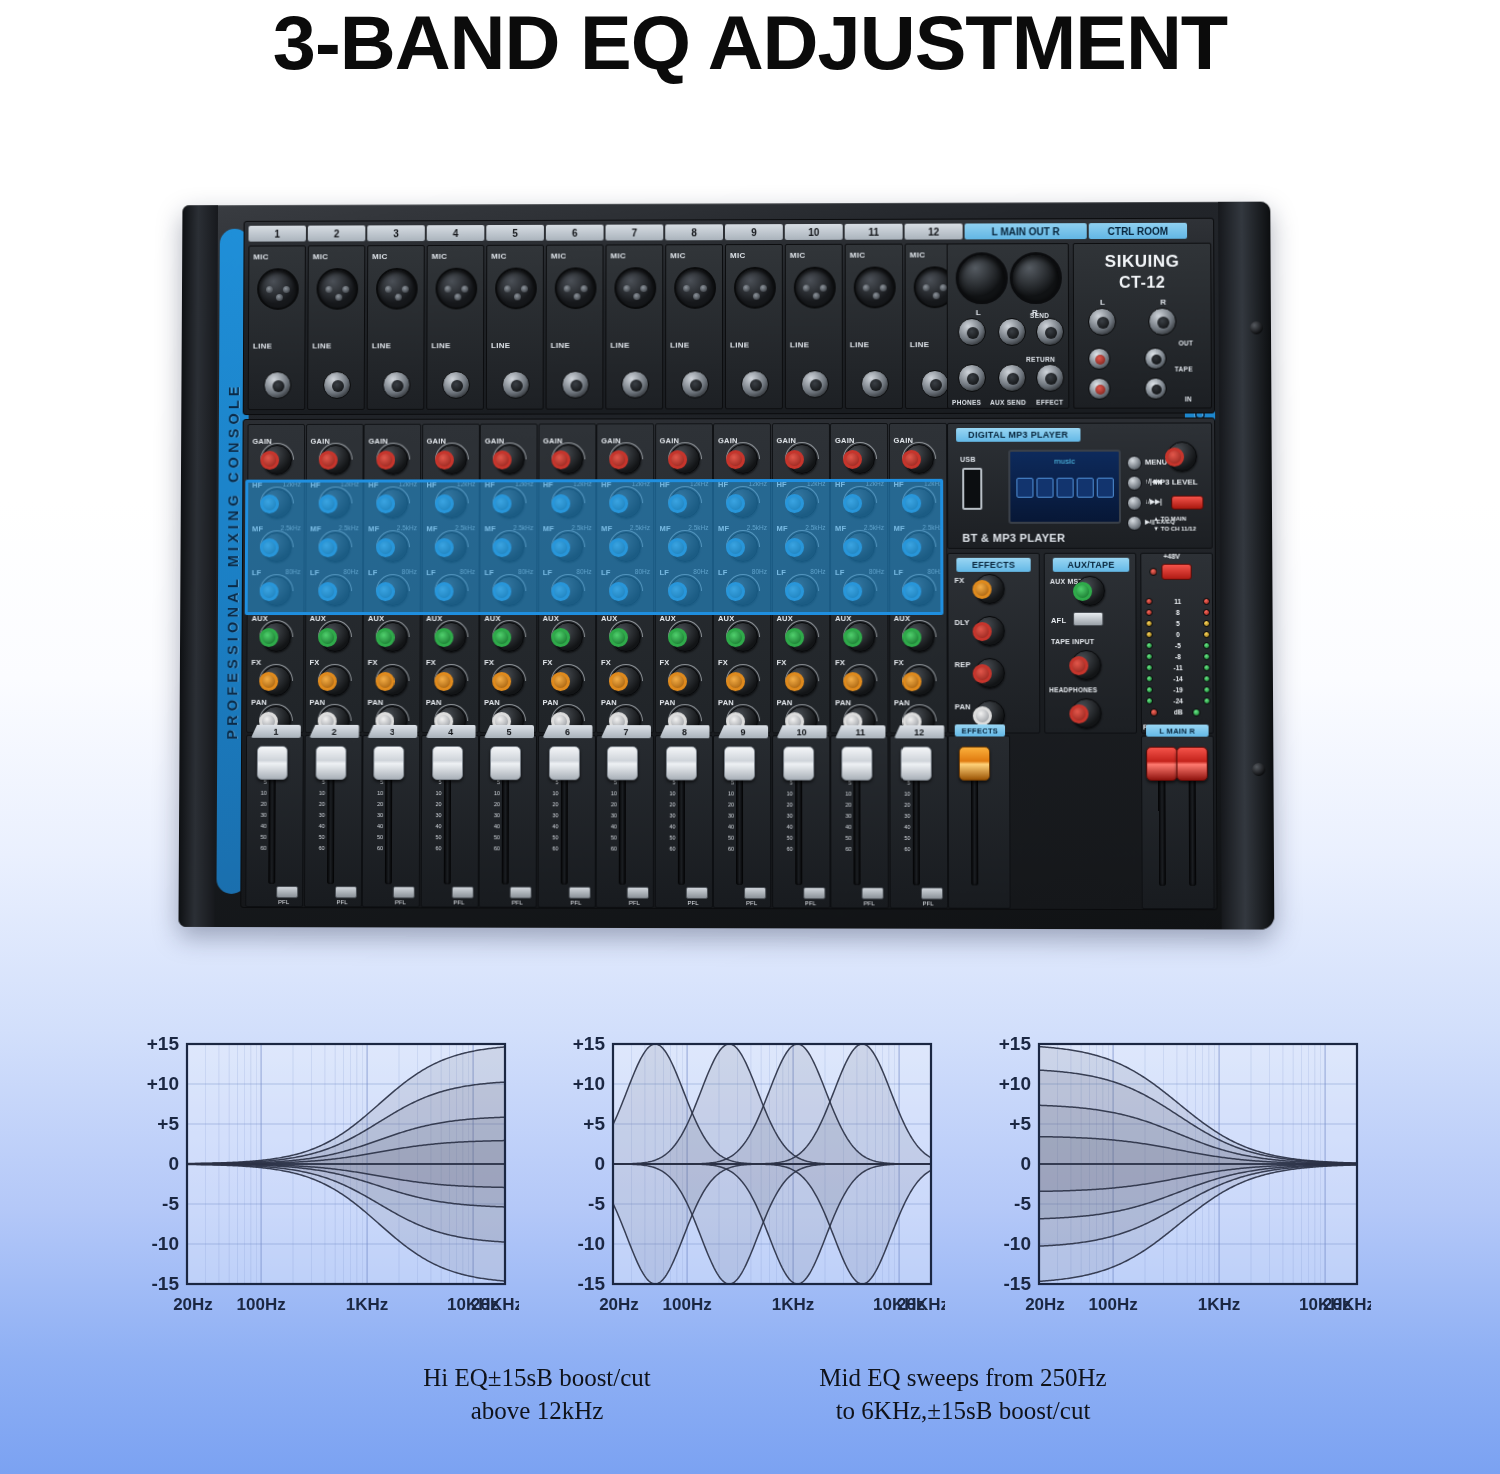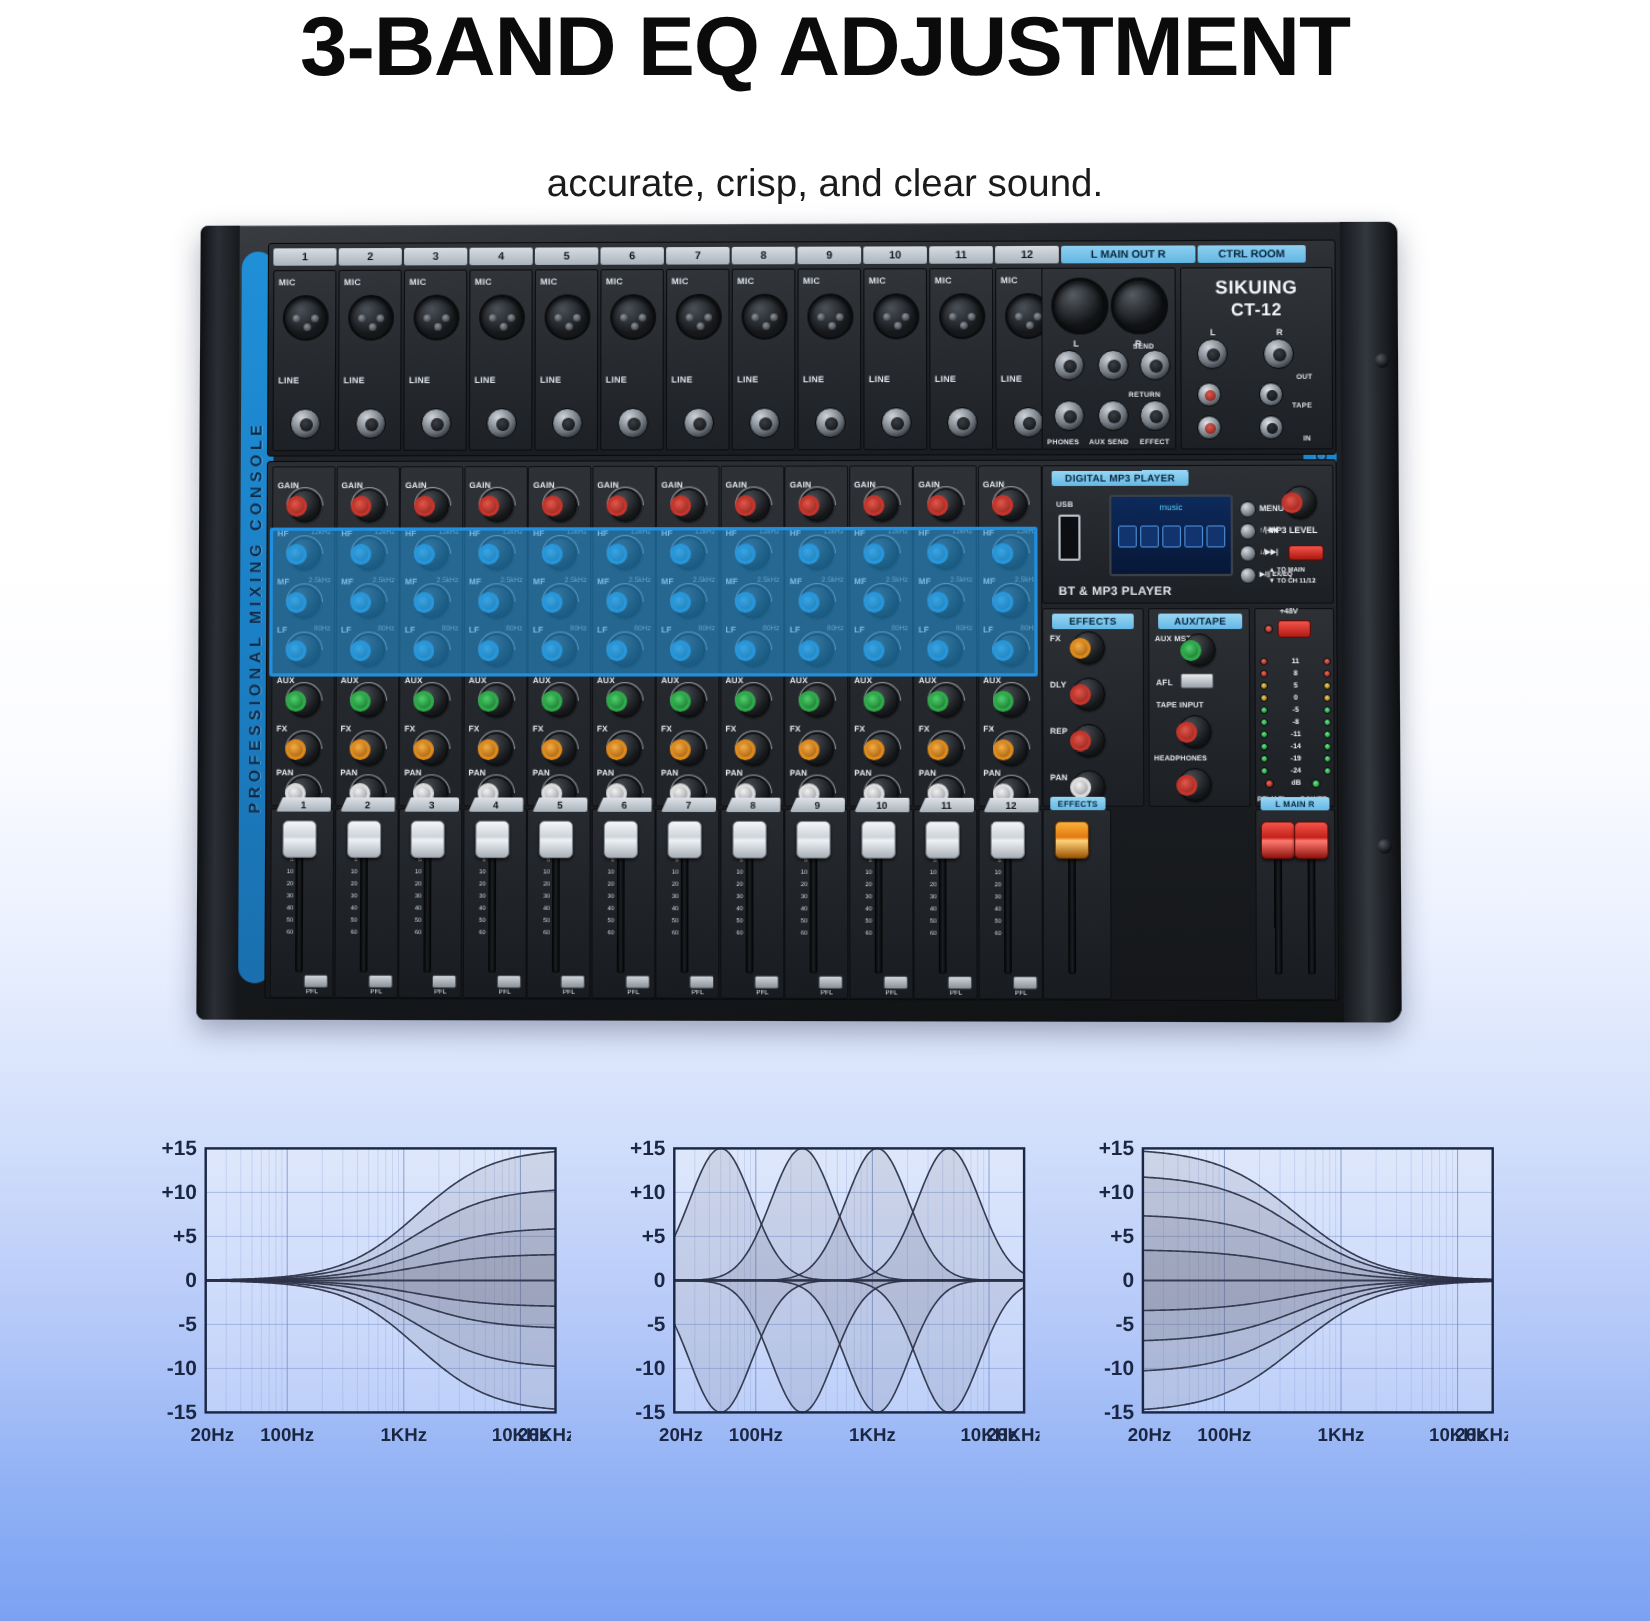--- a/index.html
+++ b/index.html
@@ -324,21 +324,20 @@
     font-size: 25px; color: #10131a; line-height: 1.3;
   }
 </style>
 </head>
 <body>
 
 <div class="header">
   <div class="title">3-BAND EQ ADJUSTMENT</div>
   <div class="subtitle">
     <br>
-    <span>accurate, crisp, and clear sound.</span>
   </div>
 </div>
 
 <div class="mixer-stage">
   <div class="mixer-body">
 
     <div class="side-rail left"></div>
     <div class="side-rail right">
       <div class="rail-knobcap" style="top:120px"></div>
       <div class="rail-knobcap" style="top:560px"></div>
@@ -1575,13 +1574,21 @@
         <text x="64" y="282" text-anchor="middle" font-family="&quot;Liberation Sans&quot;, sans-serif" font-size="17" font-weight="bold" fill="#1b2742">20Hz</text>
         <text x="132.090820459618" y="282" text-anchor="middle" font-family="&quot;Liberation Sans&quot;, sans-serif" font-size="17" font-weight="bold" fill="#1b2742">100Hz</text>
         <text x="238.090820459618" y="282" text-anchor="middle" font-family="&quot;Liberation Sans&quot;, sans-serif" font-size="17" font-weight="bold" fill="#1b2742">1KHz</text>
         <text x="344.090820459618" y="282" text-anchor="middle" font-family="&quot;Liberation Sans&quot;, sans-serif" font-size="17" font-weight="bold" fill="#1b2742">10KHz</text>
         <text x="368" y="282" text-anchor="middle" font-family="&quot;Liberation Sans&quot;, sans-serif" font-size="17" font-weight="bold" fill="#1b2742">20KHz</text>
       </svg>
     </div>
   </div>
 
 <div class="captions">
+  <div class="cap-block">
+    <span>Hi EQ±15sB boost/cut</span><br>
+    <span>above 12kHz</span>
+  </div>
+  <div class="cap-block">
+    <span>Mid EQ sweeps from 250Hz</span><br>
+    <span>to 6KHz,±15sB boost/cut</span>
+  </div>
 </div>
 
 </body></html>

